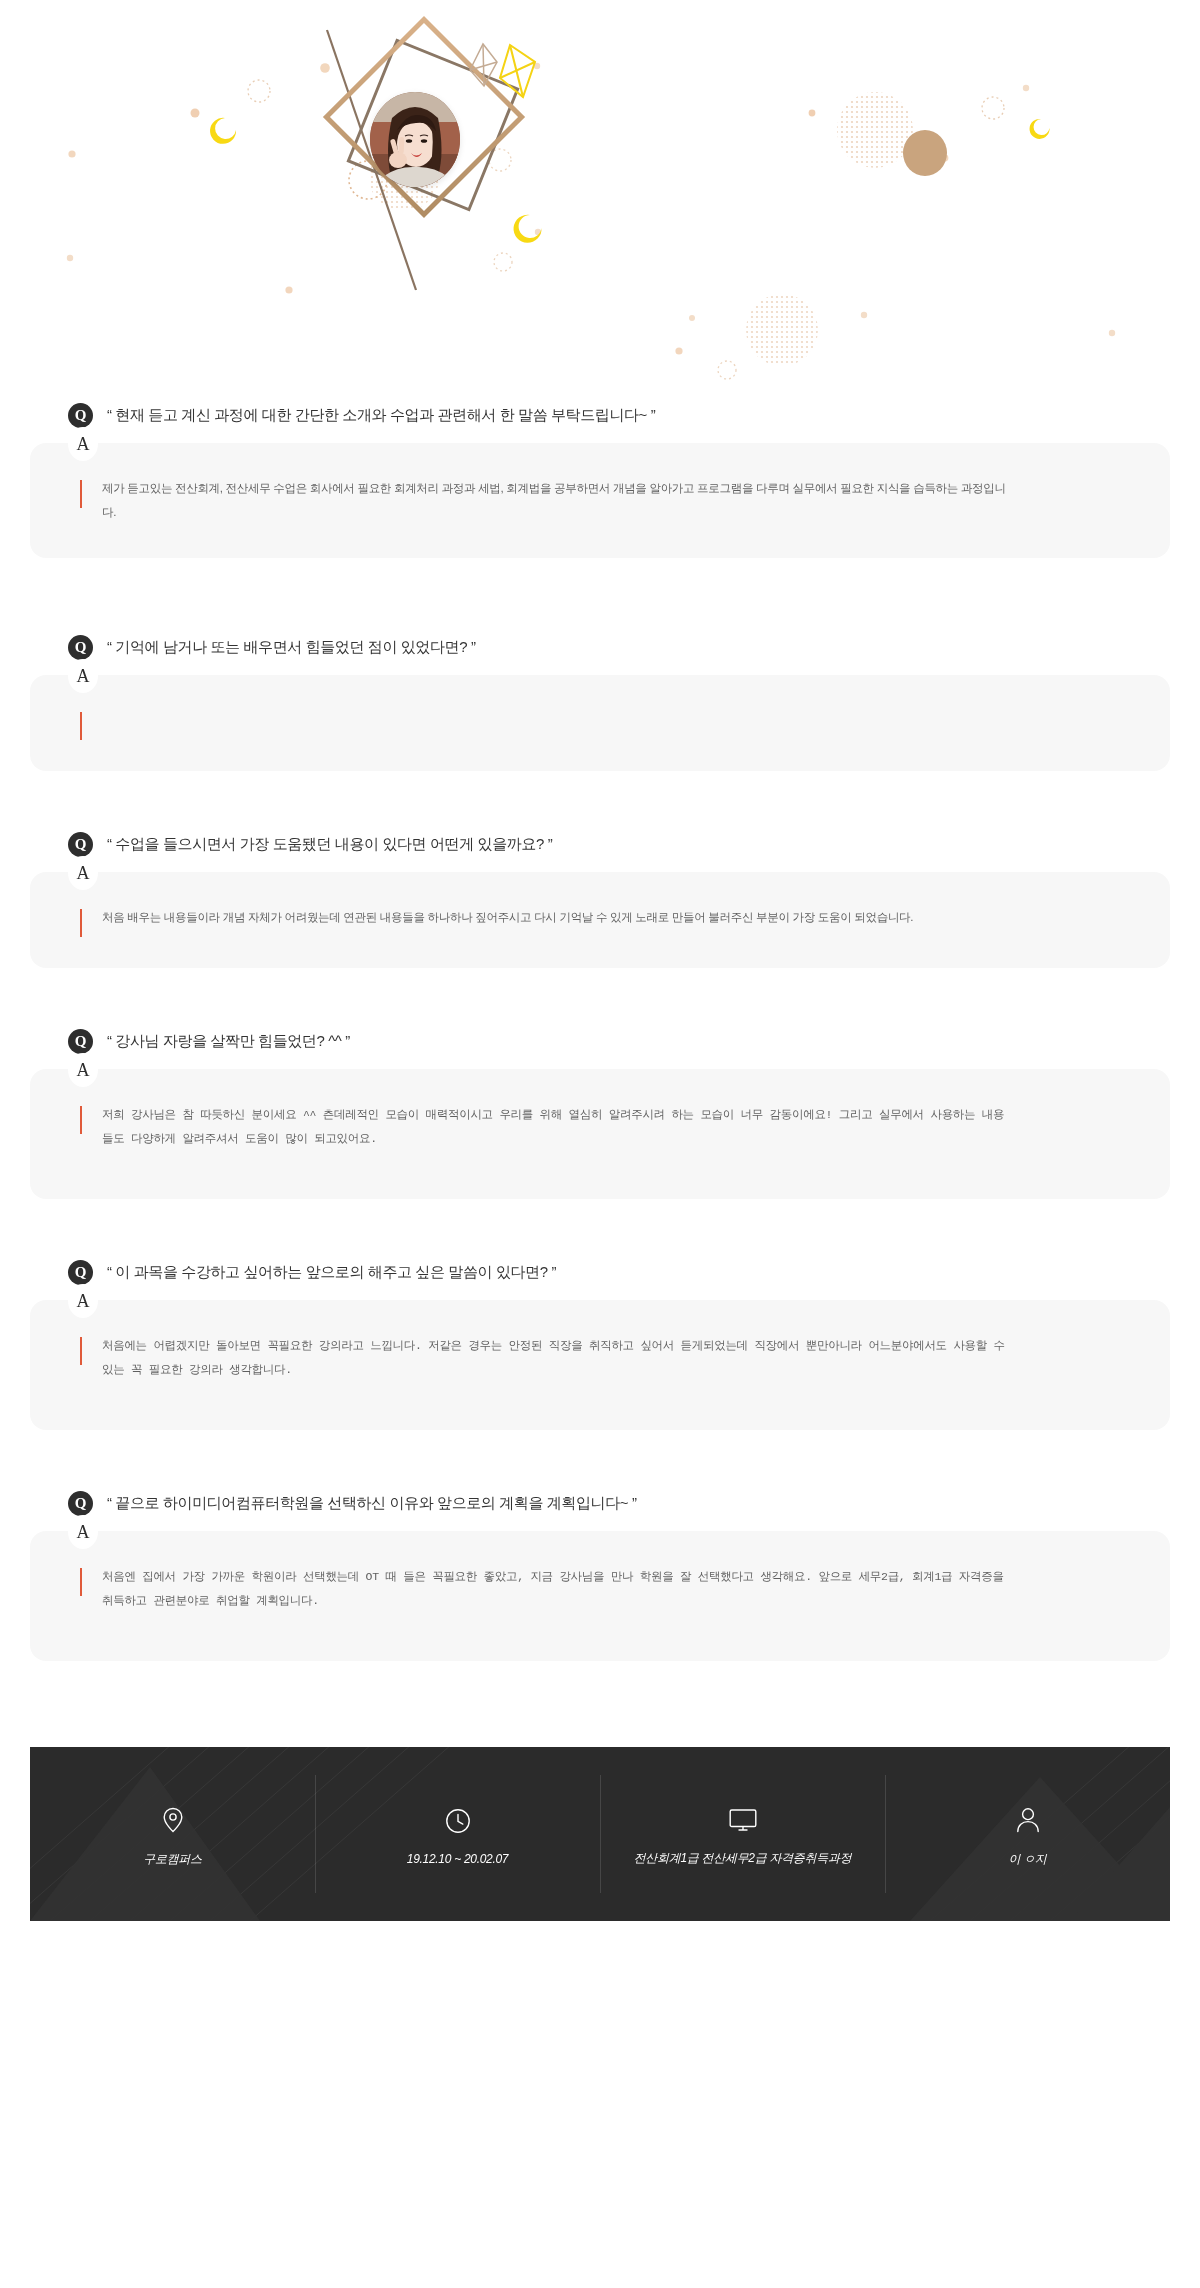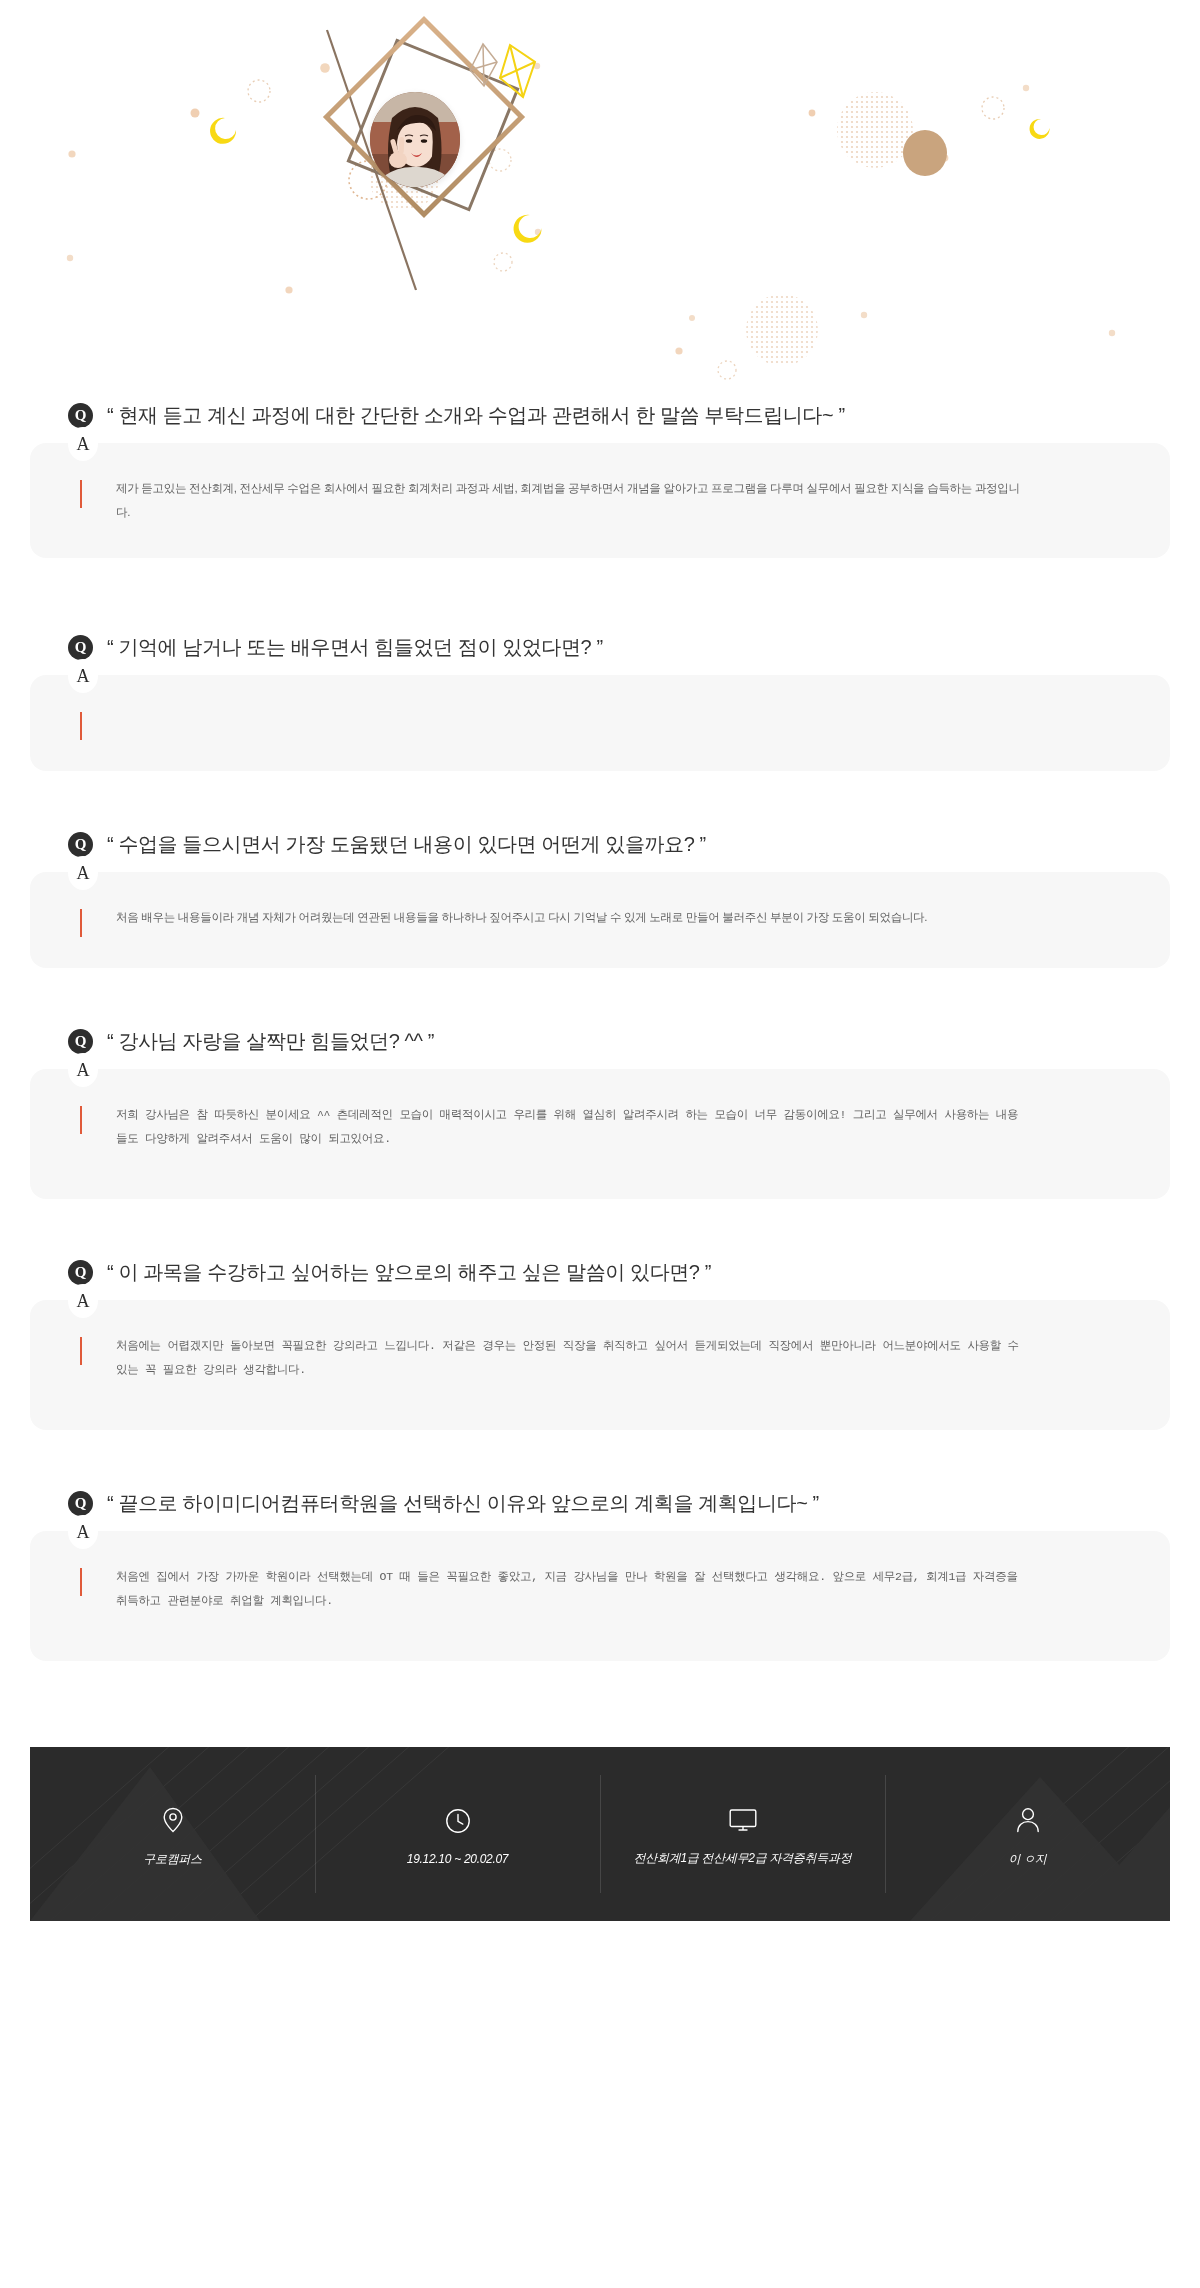--- a/index.html
+++ b/index.html
@@ -59,21 +59,21 @@
     font-size: 15px;
     font-weight: 700;
     display: flex;
     align-items: center;
     justify-content: center;
     flex: 0 0 auto;
     line-height: 1;
   }
   .q-text {
     margin-left: 14px;
-    font-size: 20px;
+    font-size: 15px;
     color: #333333;
     font-weight: 500;
     letter-spacing: -0.4px;
     white-space: nowrap;
   }
 
   .a-wrap { position: relative; margin-top: 13px; }
 
   .a-badge {
     position: absolute;
@@ -95,21 +95,21 @@
   .a-card {
     margin: 0 30px 0 30px;
     background: #f7f7f7;
     border-radius: 16px;
     min-height: 96px;
     padding: 34px 40px 34px 50px;
     position: relative;
   }
   .a-card.tall { min-height: 130px; font-family: Liberation Mono, monospace; }
 
-  .a-inner { position: relative; padding-left: 36px; }
+  .a-inner { position: relative; padding-left: 22px; }
   .a-bar {
     position: absolute;
     left: 0; top: 3px;
     width: 2px; height: 28px;
     background: #e05a3a;
   }
   .a-text {
     font-size: 11.5px;
     line-height: 2.05;
     color: #5f5f5f;

